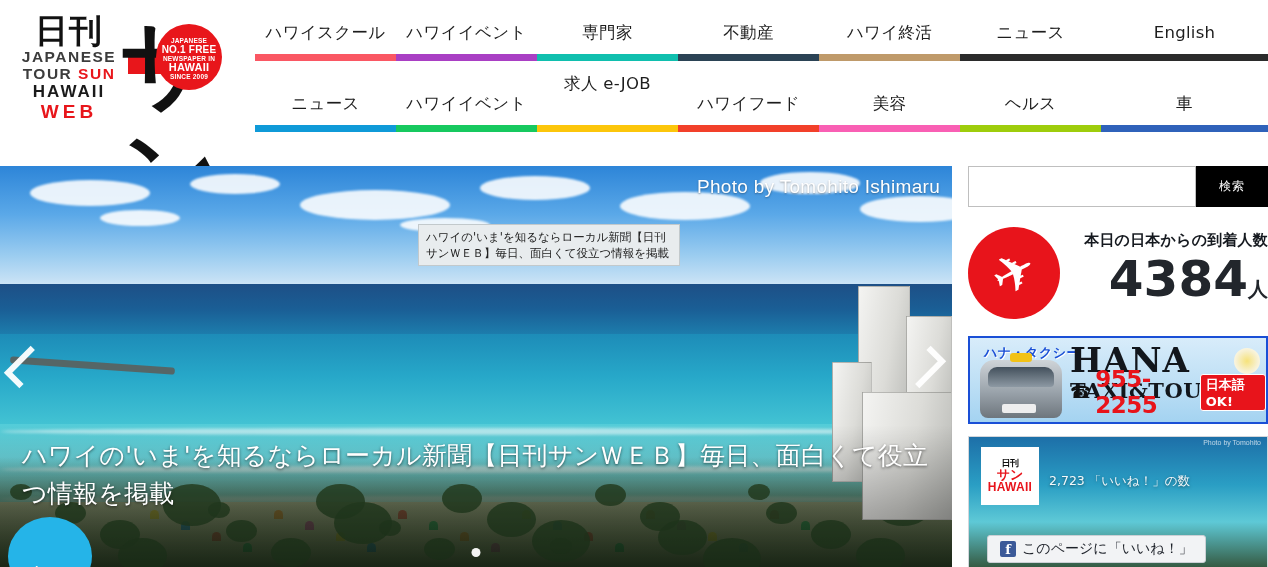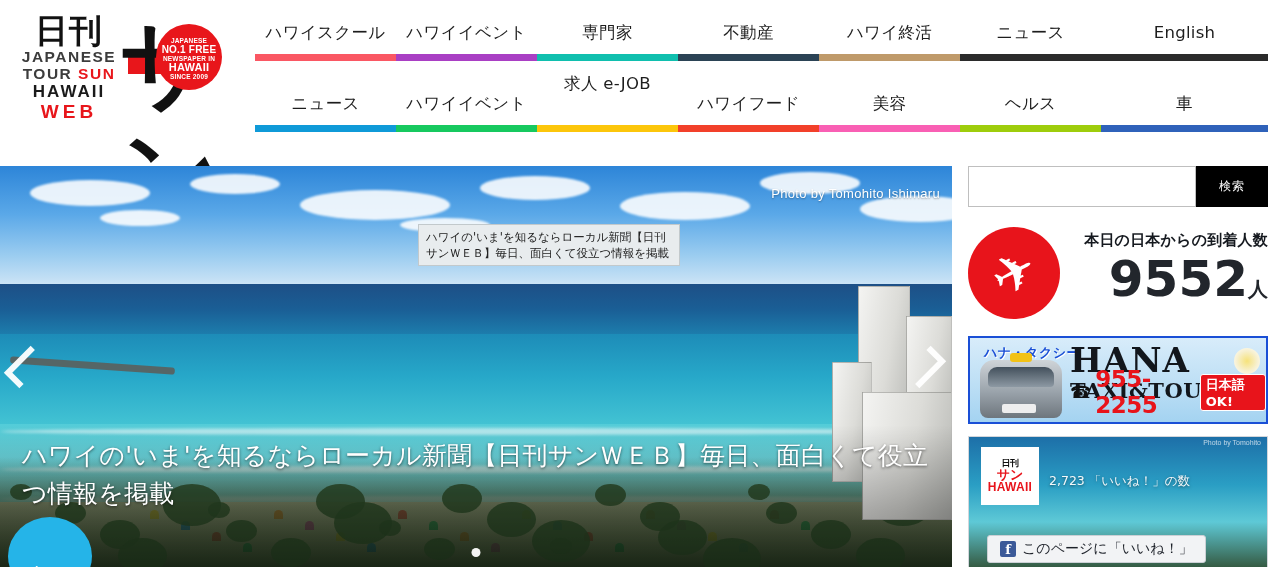--- a/index.html
+++ b/index.html
@@ -104,22 +104,22 @@
     position: absolute; left: 10px; top: 196px; width: 165px; height: 7px;
     background: #5b5f5c; transform: rotate(4deg); border-radius: 3px; opacity: .9;
   }
   .building {
     position: absolute; background: linear-gradient(100deg, #f4f4f2 0%, #dcdcd8 55%, #b9bab6 100%);
     border: 1px solid rgba(140,140,135,.5);
   }
   .umbrella { position: absolute; width: 9px; height: 9px; border-radius: 50% 50% 0 0; }
 
   .photo-credit {
-    position: absolute; right: 12px; top: 20px;
-    color: #fff; font-size: 13px; letter-spacing: .3px;
+    position: absolute; right: 12px; top: 10px;
+    color: #fff; font-size: 19px; letter-spacing: .3px;
     text-shadow: 0 1px 2px rgba(0,0,0,.35);
     font-family: "Liberation Sans", sans-serif;
   }
 
   .hero-arrow {
     position: absolute; top: 50%; transform: translateY(-50%);
     width: 34px; height: 52px; cursor: pointer;
     display: flex; align-items: center; justify-content: center;
   }
   .hero-arrow.left { left: 8px; }
@@ -489,21 +489,21 @@
       <input class="search-input" type="text" placeholder="" value="" style="">
       <button class="search-btn">検索</button>
     </div>
 
     <div class="arrivals">
       <div class="plane-circle">
         <div class="plane-glyph">✈</div>
       </div>
       <div class="arrivals-text">
         <div class="arrivals-label">本日の日本からの到着人数</div>
-        <div class="arrivals-count"><span>9552</span><span class="unit">人</span></div>
+        <div class="arrivals-count"><span>4384</span><span class="unit">人</span></div>
       </div>
     </div>
 
     <div class="hana-ad">
       <div class="hana-kana">ハナ・タクシー</div>
       <div class="hana-car">
         <div class="toplight"></div>
         <div class="win"></div>
         <div class="plate"></div>
       </div>

